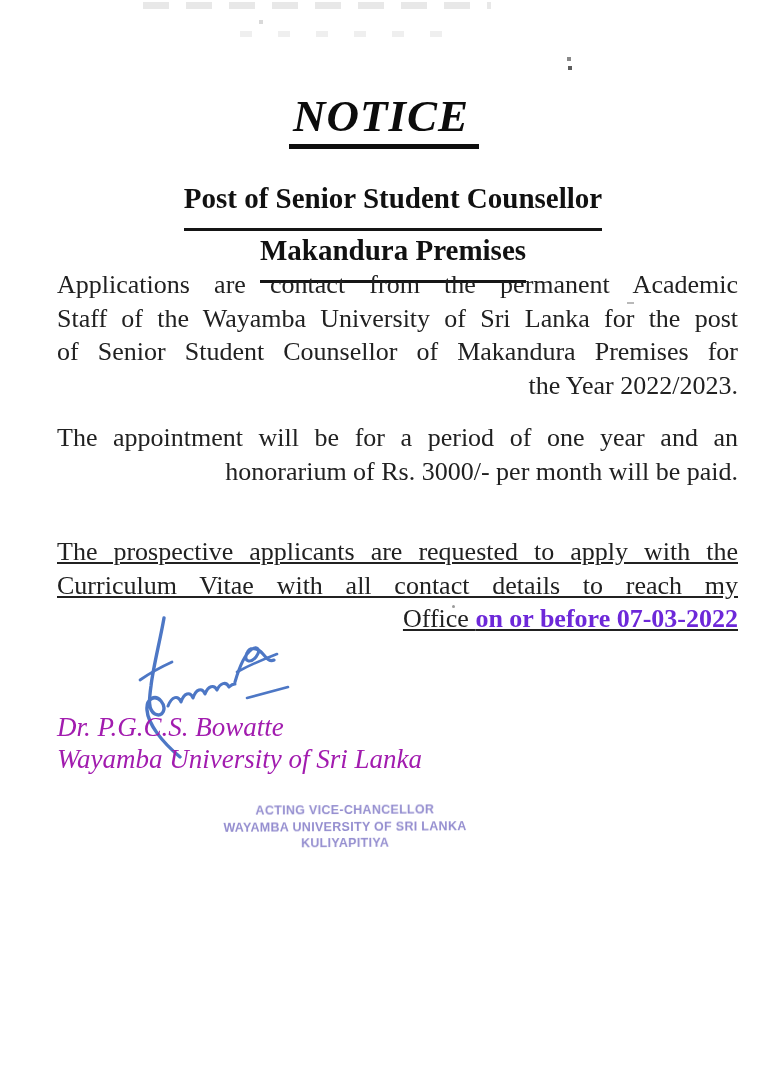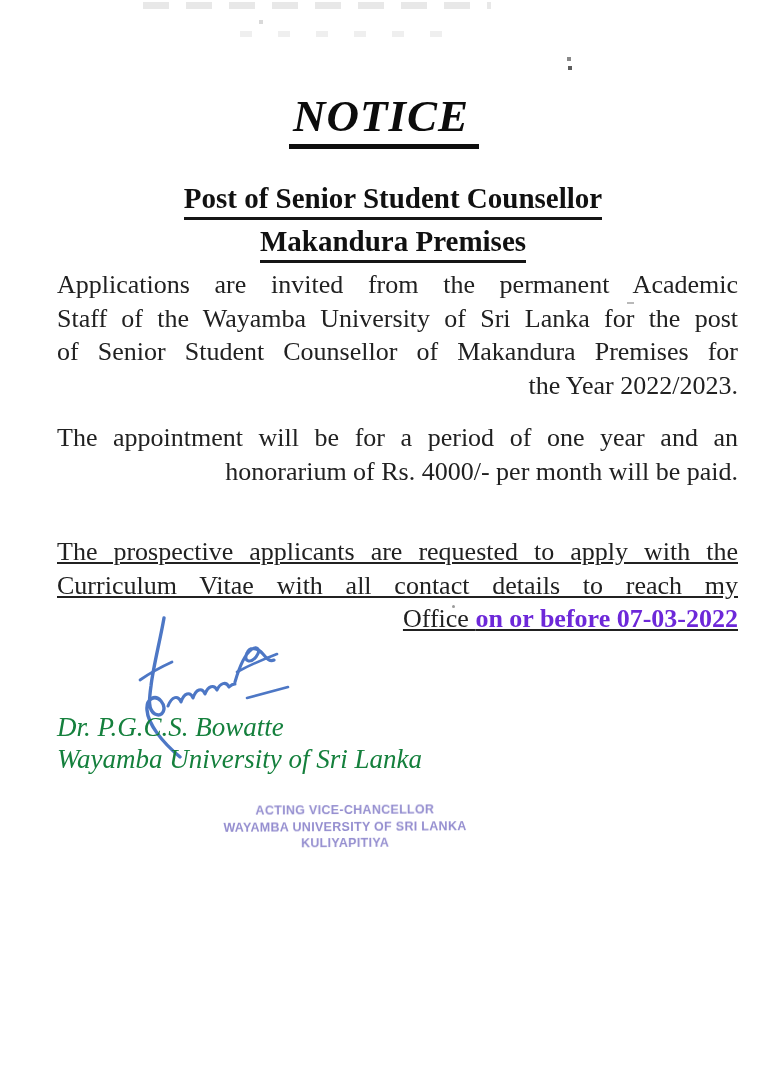--- a/index.html
+++ b/index.html
@@ -55,21 +55,21 @@
   
   .subtitle-wrap {
     position: absolute; top: 179px; left: 0; width: 768px; text-align: center;
     line-height: 38px;
   }
   .subtitle-line { display: block; }
   .subtitle-text {
     display: inline-block;
     font-weight: bold; font-size: 29px; color: #111111;
     border-bottom: 3px solid #151515;
-    padding-bottom: 0;
+    padding-bottom: 11px;
     margin-left: 18px;
   }
 
   
   .para {
     position: absolute; left: 57px; width: 681px;
     font-size: 26px; line-height: 33.5px; color: #212121;
   }
   .para-1 { top: 268px; }
   .para-2 { top: 421px; }
@@ -77,21 +77,21 @@
   .jline { text-align: justify; text-align-last: justify; }
   .lline { text-align: right; }
   .bold-seg { font-weight: bold; color: #6d28d9; }
 
   
   .signature-svg { position: absolute; left: 122px; top: 596px; }
 
   
   .signoff {
     position: absolute; left: 57px; top: 712px;
-    font-style: italic; font-size: 27px; line-height: 31.5px; color: #15803d;
+    font-style: italic; font-size: 27px; line-height: 31.5px; color: #a21caf;
   }
 
   
   .stamp {
     position: absolute; left: 215px; top: 802px; width: 260px;
     text-align: center;
     font-family: "Liberation Sans", sans-serif;
     font-weight: bold; font-size: 12.5px; line-height: 16.5px;
     letter-spacing: 0.3px;
     color: #8b84cb;
@@ -116,29 +116,29 @@
   <div class="title-wrap">
     <span class="title-text">NOTICE</span>
   </div>
 
   <div class="subtitle-wrap">
     <span class="subtitle-line"><span class="subtitle-text">Post of Senior Student Counsellor</span></span>
     <span class="subtitle-line"><span class="subtitle-text">Makandura Premises</span></span>
   </div>
 
   <div class="para para-1">
-    <div class="jline">Applications are invited from the permanent Academic</div>
+    <div class="jline">Applications are contact from the permanent Academic</div>
     <div class="jline">Staff of the Wayamba University of Sri Lanka for the post</div>
     <div class="jline">of Senior Student Counsellor of Makandura Premises for</div>
     <div class="lline">the Year 2022/2023.</div>
   </div>
 
   <div class="para para-2">
     <div class="jline">The appointment will be for a period of one year and an</div>
-    <div class="lline">honorarium of Rs. 4000/- per month will be paid.</div>
+    <div class="lline">honorarium of Rs. 3000/- per month will be paid.</div>
   </div>
 
   <div class="para para-3">
     <div class="jline">The prospective applicants are requested to apply with the</div>
     <div class="jline">Curriculum Vitae with all contact details to reach my</div>
     <div class="lline"><span>Office </span><span class="bold-seg">on or before 07-03-2022</span></div>
   </div>
 
   <svg class="signature-svg" width="200" height="170" viewBox="0 0 200 170">
     <g fill="none" stroke="#4470c2" stroke-linecap="round" stroke-linejoin="round" opacity="0.95">

